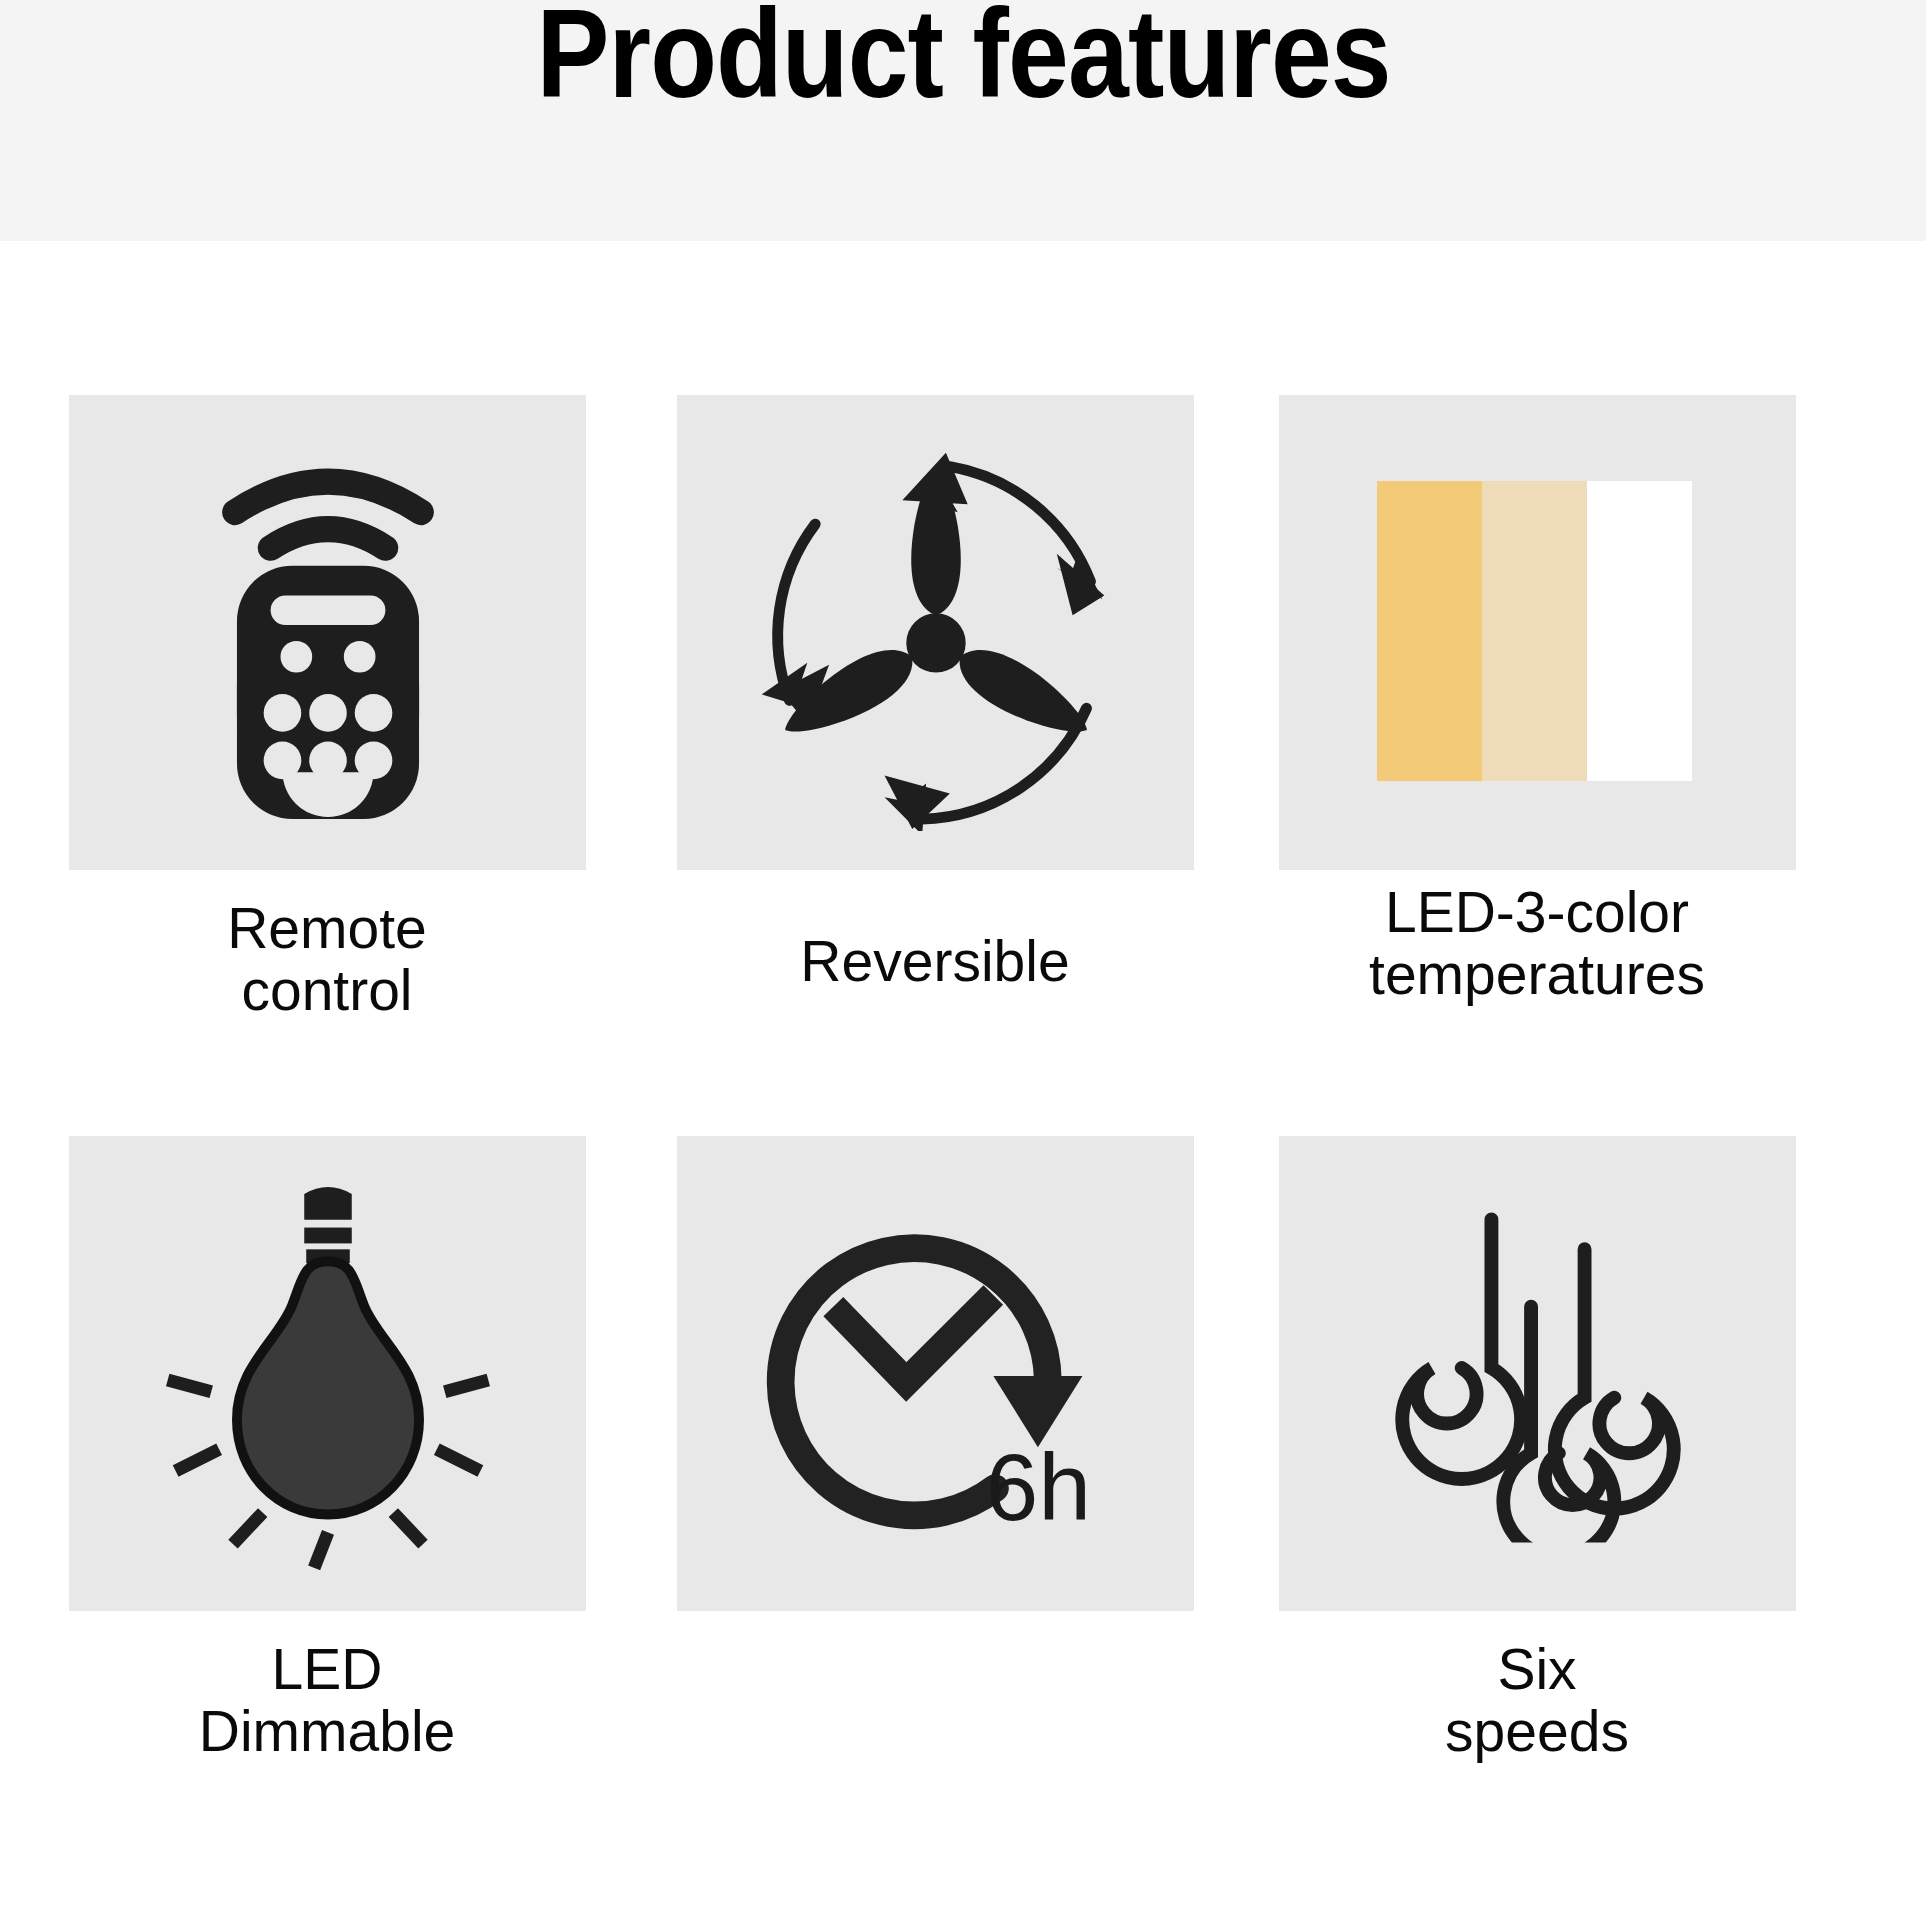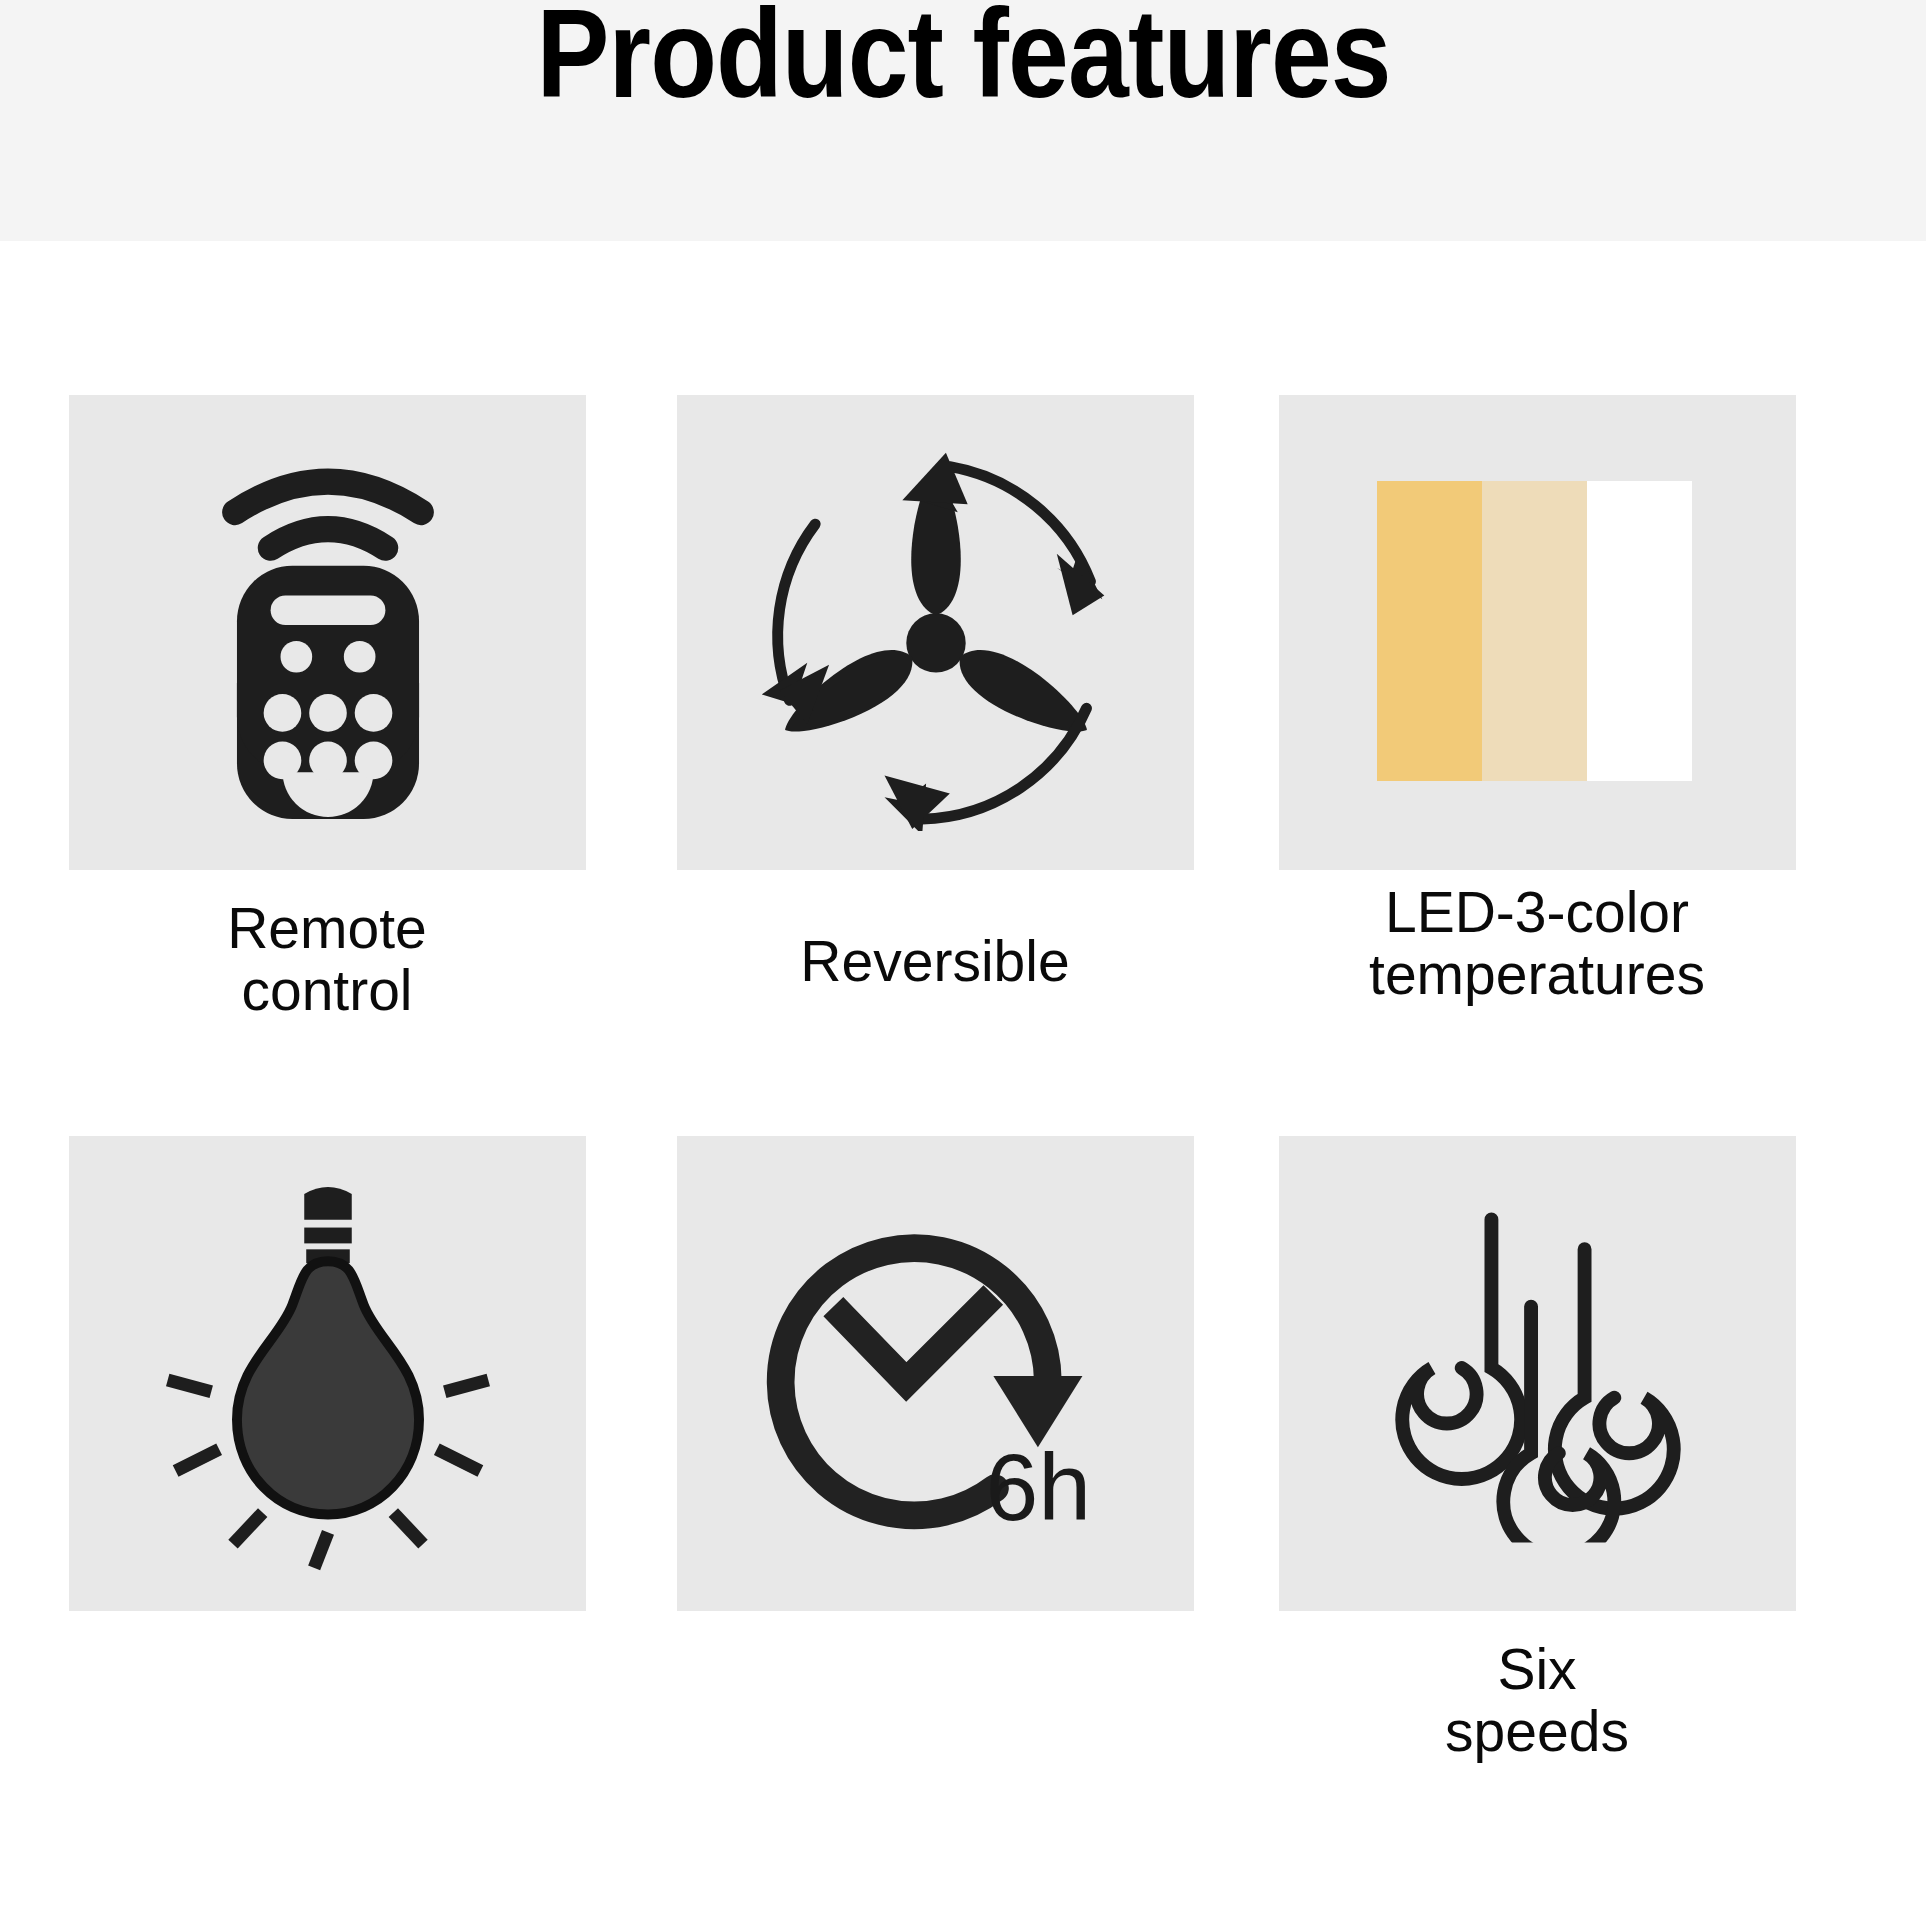--- a/index.html
+++ b/index.html
@@ -212,20 +212,22 @@
           <line x1="28" y1="206" x2="72" y2="218"></line>
           <line x1="36" y1="298" x2="80" y2="276"></line>
           <line x1="94" y1="372" x2="124" y2="340"></line>
           <line x1="176" y1="396" x2="190" y2="360"></line>
           <line x1="286" y1="372" x2="256" y2="340"></line>
           <line x1="344" y1="298" x2="300" y2="276"></line>
           <line x1="352" y1="206" x2="308" y2="218"></line>
         </g>
       </svg>
     </div>
+    <div class="feature-label">LED
+Dimmable</div>
   </div>
 
   <div class="feature-cell c1 r1">
     <div class="icon-tile">
       <svg width="376" height="337" viewBox="0 0 380 340">
 
         <path d="M300 196
                  A135 135 0 1 0 232 296" fill="none" stroke="#222222" stroke-width="28" stroke-linecap="round" transform="rotate(-8 165 165)"></path>
 
         <polygon points="248,172 338,172 293,244" fill="#222222"></polygon>

